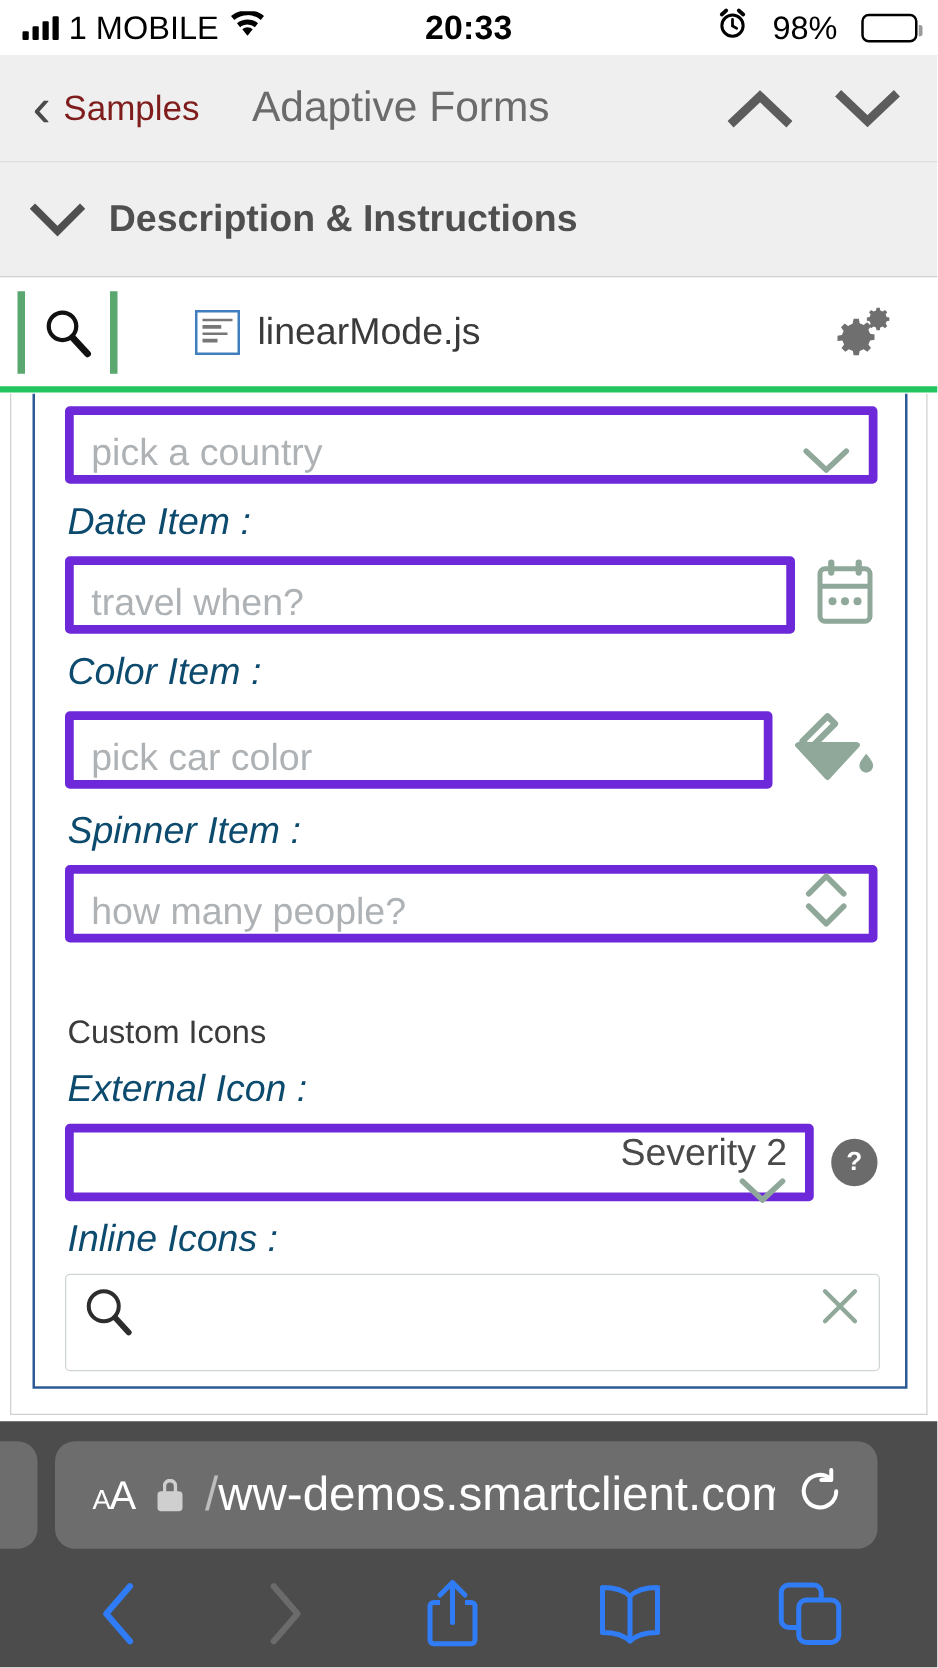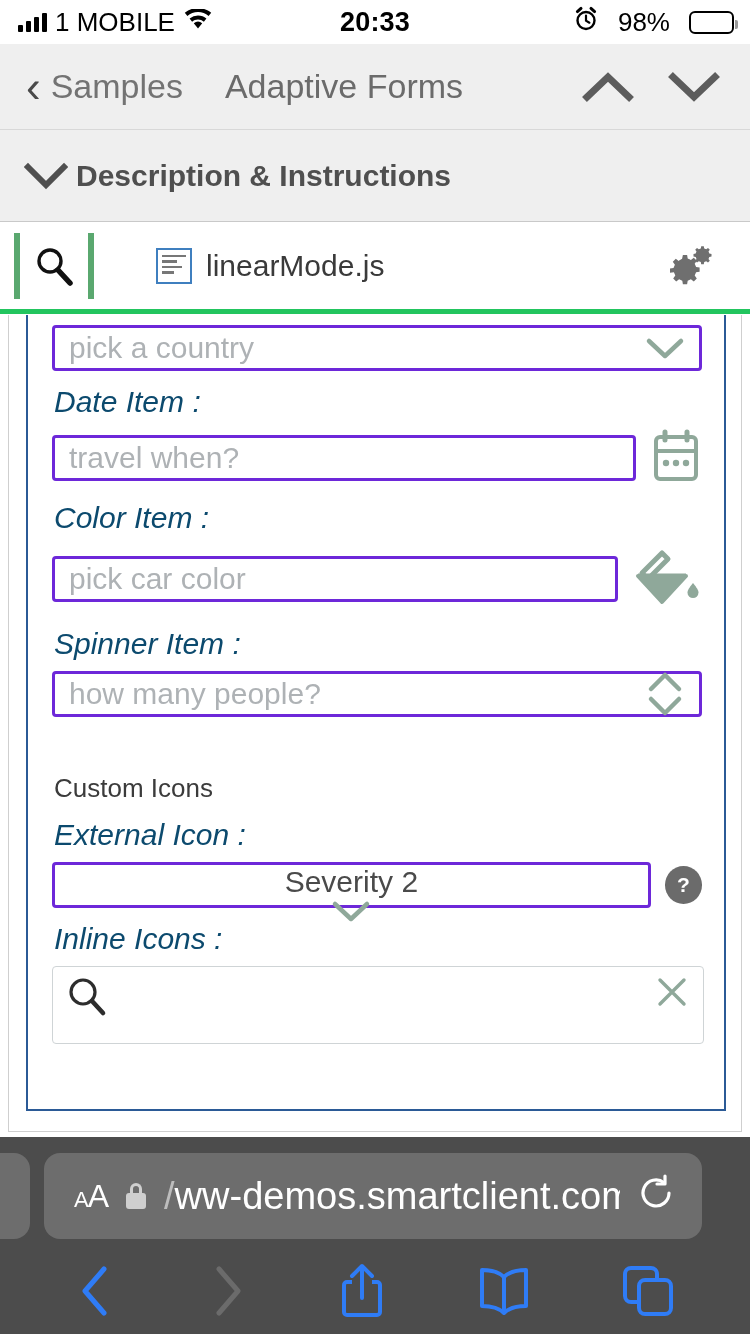--- a/index.html
+++ b/index.html
@@ -38,30 +38,30 @@
   .battery .lvl { height: 100%; width: 98%; background:#000; border-radius:3px; }
 
   
   .navbar {
     position:absolute; top:44px; left:0; width:750px; height:86px;
     background:#efefef; border-bottom:1px solid #d8d8d8;
     display:flex; align-items:center;
   }
   .nav-back { display:flex; align-items:center; gap:10px; padding-left:26px; cursor:pointer; }
   .nav-back .chev-l { color:#4a4a4a; font-size:44px; line-height:1; font-weight:300; }
-  .nav-back-label { font-size: 34px; color:#737373; }
+  .nav-back-label { font-size: 28px; color:#7f1d1d; }
   .nav-title { font-size: 34px; color:#6b6b6b; margin-left: 42px; }
   .nav-arrows { margin-left:auto; display:flex; align-items:center; gap:34px; padding-right:30px; }
   .nav-arrows svg { display:block; }
 
   
   .descbar {
     position:absolute; top:130px; left:0; width:750px; height:92px;
     background:#efefef; border-bottom:1px solid #c9c9c9;
-    display:flex; align-items:center; padding-left:24px; gap:8px; 
+    display:flex; align-items:center; padding-left:24px; gap:19px; 
   }
   .descbar .caret svg { display:block; }
   .desc-label { font-size:30px; font-weight:bold; color:#4f4f4f; }
 
   
   .filebar {
     position:absolute; top:222px; left:0; width:750px; height:92px;
     background:#fff; border-bottom:5px solid #22c55e;
     display:flex; align-items:center;
   }
@@ -88,22 +88,22 @@
     position:absolute; left:17px; top:-4px; width:700px; height:800px;
     border:2px solid #2b5a96; background:#fff;
   }
   .form-inner { padding: 12px 22px 0 24px; }
 
   .fgroup { margin-bottom: 4px; }
   .flabel { font-size:30px; color:#0c4a6e; margin: 14px 0 10px 2px; font-style: italic; }
   .frow { display:flex; align-items:center; gap:14px; }
 
   .field {
-    border:3px solid #6d28d9; border-radius:4px; background:#fff;
-    height:46px; display:flex; align-items:center; padding:0 14px;
+    border:7px solid #6d28d9; border-radius:4px; background:#fff;
+    height:62px; display:flex; align-items:flex-end; padding:0 14px;
     font-size:30px; color:#aeb2b5; position:relative;
   }
   .field.value { color:#4a4a4a;flex-direction:column; }
   .field .ph { flex:1; }
   .w-full  { width:652px; }
   .w-date  { width:590px; }
   .w-color { width:580px; }
   .w-ext   { width:610px; }
 
   .chev-sage svg, .spin svg { display:block; }

